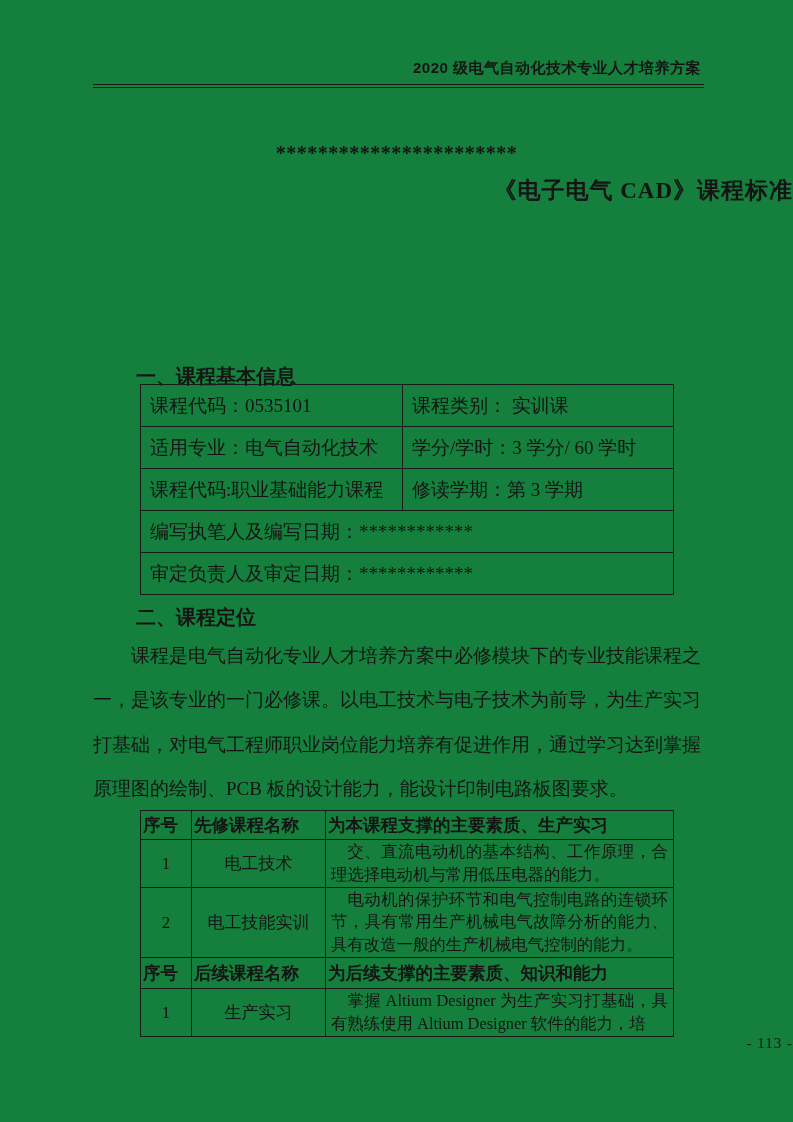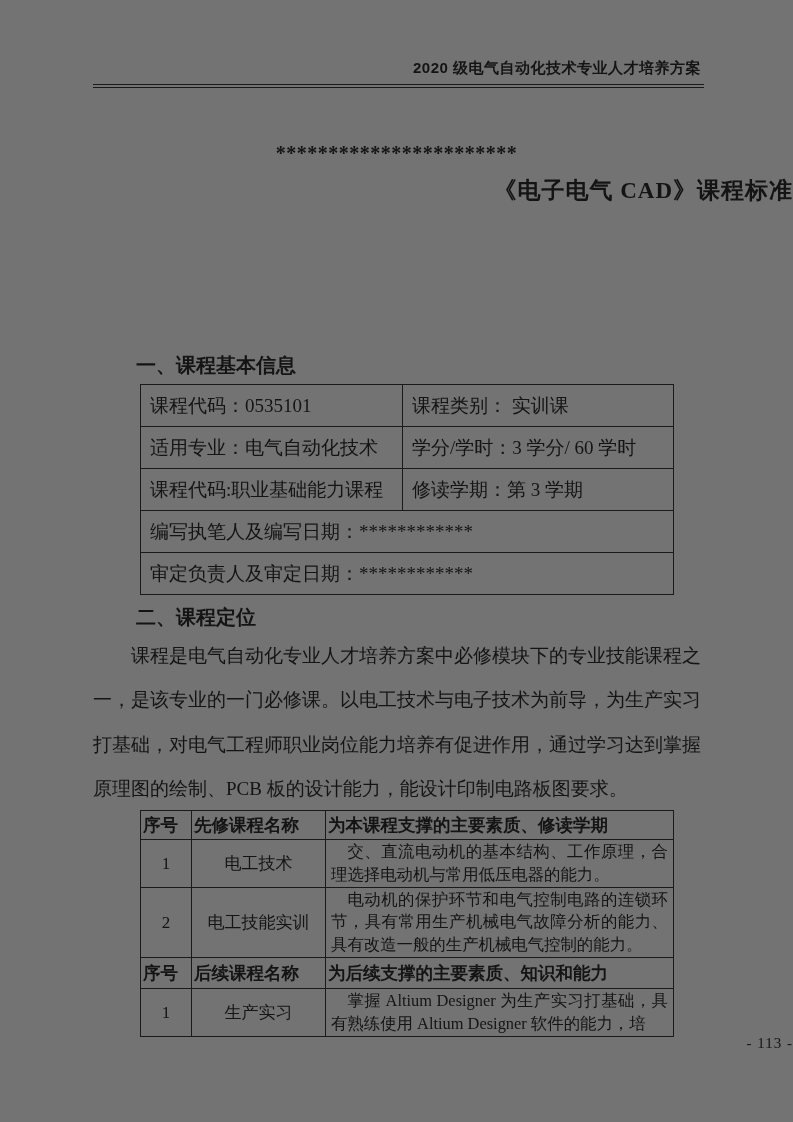--- a/index.html
+++ b/index.html
@@ -1,18 +1,18 @@
 <!DOCTYPE html>
 <html><head>
 <meta charset="utf-8">
 <style>
   html,body { margin:0; padding:0; background:#ffffff; }
   .page {
     position:relative; width:793px; height:1122px; margin:0 auto;
-    background:#737373; color:#141414; overflow:hidden;
+    background:#15803d; color:#141414; overflow:hidden;
     font-family:"Liberation Serif","DejaVu Serif",serif;
   }
   
   .hdr-text {
     position:absolute; top:59px; left:93px; width:608px;
     text-align:right; font-family:"Liberation Sans","DejaVu Sans",sans-serif;
     font-weight:bold; font-size:15px; letter-spacing:0.5px; white-space:nowrap;
   }
   .hdr-rule {
     position:absolute; top:84px; left:93px; width:611px; height:1.5px;
@@ -26,21 +26,21 @@
   .doc-title {
     position:absolute; top:175px; left:0; width:100%; text-align:right;
     font-size:23px; font-weight:bold; letter-spacing:1px;
   }
   
   .sec-h {
     position:absolute; left:136px;
     font-family:"Liberation Sans","DejaVu Sans",sans-serif;
     font-weight:bold; font-size:20px; white-space:nowrap;
   }
-  #sec1-h { top:352px; }
+  #sec1-h { top:363px; }
   #sec2-h { top:604px; }
   
   table { position:absolute; left:140px; border-collapse:collapse; table-layout:fixed; }
   td, th { border:1.5px solid #1a1a1a;margin-left:28px; }
   #t1 { top:384px; width:534px; font-size:19px; }
   #t1 td { height:41px; padding:0 4px 0 9px; vertical-align:middle; white-space:nowrap; overflow:hidden; }
   #t2 { top:810px; width:534px; }
   #t2 th {
     font-family:"Liberation Sans","DejaVu Sans",sans-serif;
     font-weight:bold; font-size:17.5px; text-align:left; vertical-align:middle;
@@ -105,21 +105,21 @@
 
   <div class="sec-h" id="sec2-h">二、课程定位</div>
 
   <div class="body-par">课程是电气自动化专业人才培养方案中必修模块下的专业技能课程之一，是该专业的一门必修课。以电工技术与电子技术为前导，为生产实习打基础，对电气工程师职业岗位能力培养有促进作用，通过学习达到掌握原理图的绘制、PCB 板的设计能力，能设计印制电路板图要求。</div>
 
   <table id="t2">
     <tbody>
         <tr class="hrow1">
       <th style="width:46px">序号</th>
       <th style="width:129px">先修课程名称</th>
-      <th>为本课程支撑的主要素质、修读学期</th>
+      <th>为本课程支撑的主要素质、生产实习</th>
     </tr>
     <tr class="r1">
       <td class="no">1</td>
       <td class="nm">电工技术</td>
       <td class="desc">交、直流电动机的基本结构、工作原理，合理选择电动机与常用低压电器的能力。</td>
     </tr>
     <tr class="r2">
       <td class="no">2</td>
       <td class="nm">电工技能实训</td>
       <td class="desc">电动机的保护环节和电气控制电路的连锁环节，具有常用生产机械电气故障分析的能力、具有改造一般的生产机械电气控制的能力。</td>

